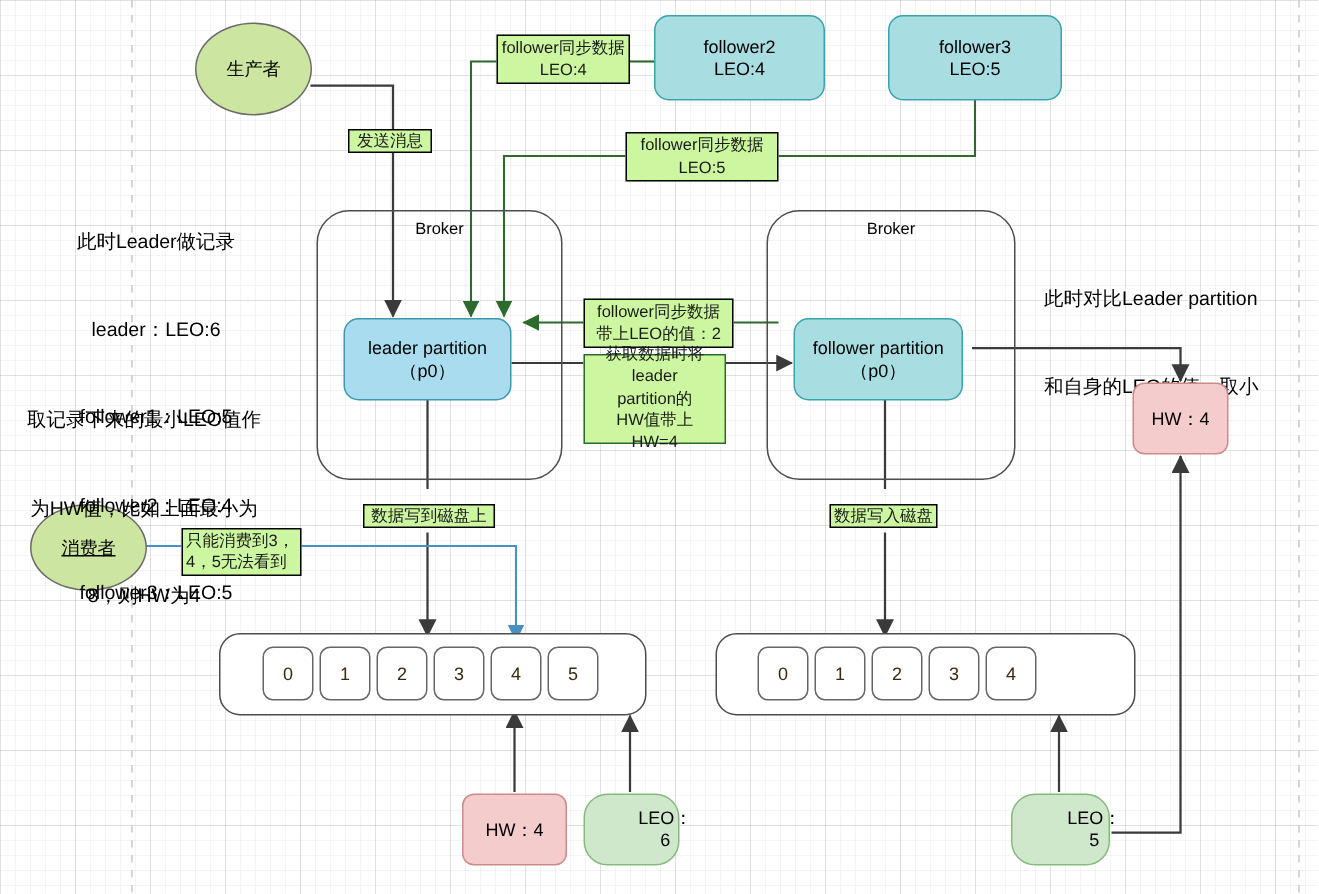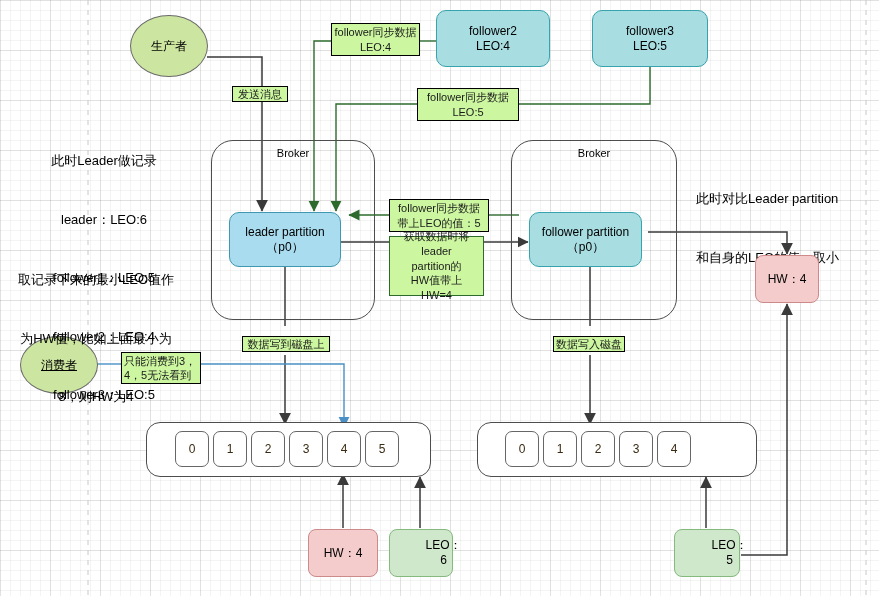--- a/index.html
+++ b/index.html
@@ -86,21 +86,21 @@
   }
   .hwbox {
     background: #f4cccc;
     border: 1px solid #cc8a8a;
     border-radius: 8px;
     font-size: 12px;
   }
   .leobox {
     background: #cfe7cb;
     border: 1px solid #85b97e;
-    border-radius: 8px;
+    border-radius: 16px;
     font-size: 12px;
     padding-left: 45px;
   }
   .logtray {
     border: 1.4px solid #4d4d4d;
     border-radius: 14px;
     background: #ffffff;
   }
   .cell {
     position: absolute;
@@ -233,21 +233,21 @@
     <span>LEO:4</span>
   </div>
 
   <div class="node greenlabel stacklabel" style="left:417px; top:88px; width:102px; height:33px;">
     <span>follower同步数据</span>
     <span>LEO:5</span>
   </div>
 
   <div class="node greenlabel stacklabel" style="left:389px; top:199px; width:100px; height:33px;">
     <span>follower同步数据</span>
-    <span>带上LEO的值：5</span>
+    <span>带上LEO的值：2</span>
   </div>
 
   <div class="node greenbox stacklabel" style="left:389px; top:236px; width:95px; height:60px;">
     <span>获取数据时将</span>
     <span>leader partition的</span>
     <span>HW值带上</span>
     <span>HW=4</span>
   </div>
 
   <div class="node greenlabel" style="left:242px; top:336px; width:88px; height:16px;">

